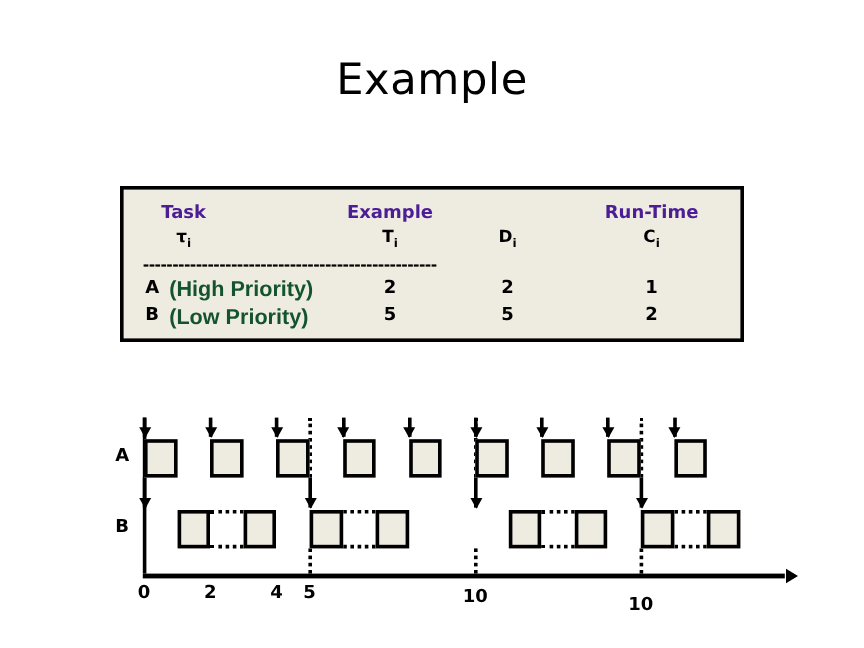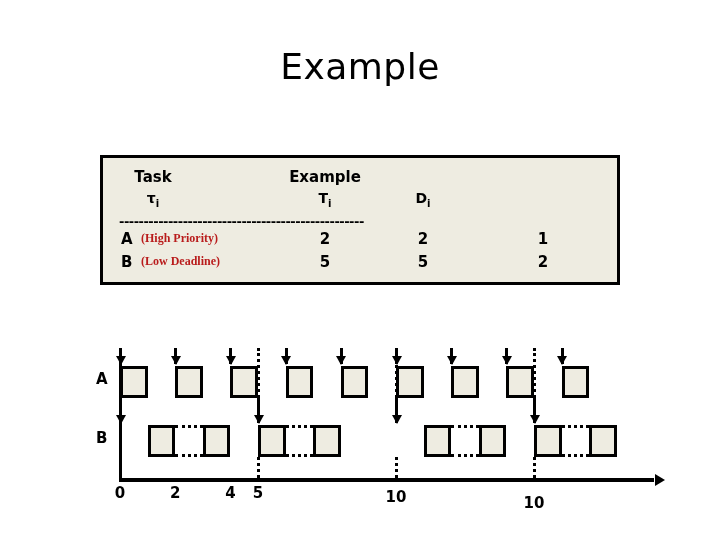--- a/index.html
+++ b/index.html
@@ -42,21 +42,21 @@
   }
   .tbl-inner {
     position: relative;
     width: 100%;
     height: 100%;
   }
   .col-head {
     position: absolute;
     font-weight: bold;
     font-size: 15px;
-    color: #000000;
+    color: #4c1d95;
     text-align: center;
     font-family: "DejaVu Sans", sans-serif;
   }
   .col-sub {
     position: absolute;
     font-weight: bold;
     font-size: 14px;
     color: #000000;
     text-align: center;
     font-family: "DejaVu Sans", sans-serif;
@@ -80,23 +80,23 @@
   .row-task {
     position: absolute;
     font-weight: bold;
     font-size: 15px;
     color: #000000;
     font-family: "DejaVu Sans", sans-serif;
   }
   .row-prio {
     position: absolute;
     font-weight: bold;
-    font-size: 12px;
-    color: #b91c1c;
-    font-family: Liberation Serif, serif;
+    font-size: 18px;
+    color: #14532d;
+    font-family: Liberation Sans, sans-serif;
   }
   .cell-num {
     position: absolute;
     font-weight: bold;
     font-size: 15px;
     color: #000000;
     text-align: center;
     font-family: "DejaVu Sans", sans-serif;
   }
 
@@ -170,35 +170,37 @@
 </head>
 <body>
 
 <div id="page-title">Example</div>
 
 <div id="task-table">
   <div class="tbl-inner">
 
     <div class="col-head" style="left:12px;  top:10px; width:76px;">Task</div>
     <div class="col-head" style="left:182px; top:10px; width:80px;">Example</div>
+    <div class="col-head" style="left:360px; top:10px; width:160px;">Run-Time</div>
 
     <div class="col-sub" style="left:12px;  top:32px; width:76px;"><span>τ</span><sub>i</sub></div>
     <div class="col-sub" style="left:182px; top:32px; width:80px;"><span>T</span><sub>i</sub></div>
     <div class="col-sub" style="left:240px; top:32px; width:160px;"><span>D</span><sub>i</sub></div>
+    <div class="col-sub" style="left:360px; top:32px; width:160px;"><span>C</span><sub>i</sub></div>
 
     <div class="rule">--------------------------------------------------</div>
 
     <div class="row-task" style="left:18px;  top:72px;">A</div>
     <div class="row-prio" style="left:38px;  top:73px;">(High Priority)</div>
     <div class="cell-num" style="left:182px; top:72px; width:80px;">2</div>
     <div class="cell-num" style="left:240px; top:72px; width:160px;">2</div>
     <div class="cell-num" style="left:360px; top:72px; width:160px;">1</div>
 
     <div class="row-task" style="left:18px;  top:95px;">B</div>
-    <div class="row-prio" style="left:38px;  top:96px;">(Low Deadline)</div>
+    <div class="row-prio" style="left:38px;  top:96px;">(Low Priority)</div>
     <div class="cell-num" style="left:182px; top:95px; width:80px;">5</div>
     <div class="cell-num" style="left:240px; top:95px; width:160px;">5</div>
     <div class="cell-num" style="left:360px; top:95px; width:160px;">2</div>
 
   </div>
 </div>
 
 <div id="gantt">
 
   <div class="row-label" style="left:96px; top:370px;">A</div>

